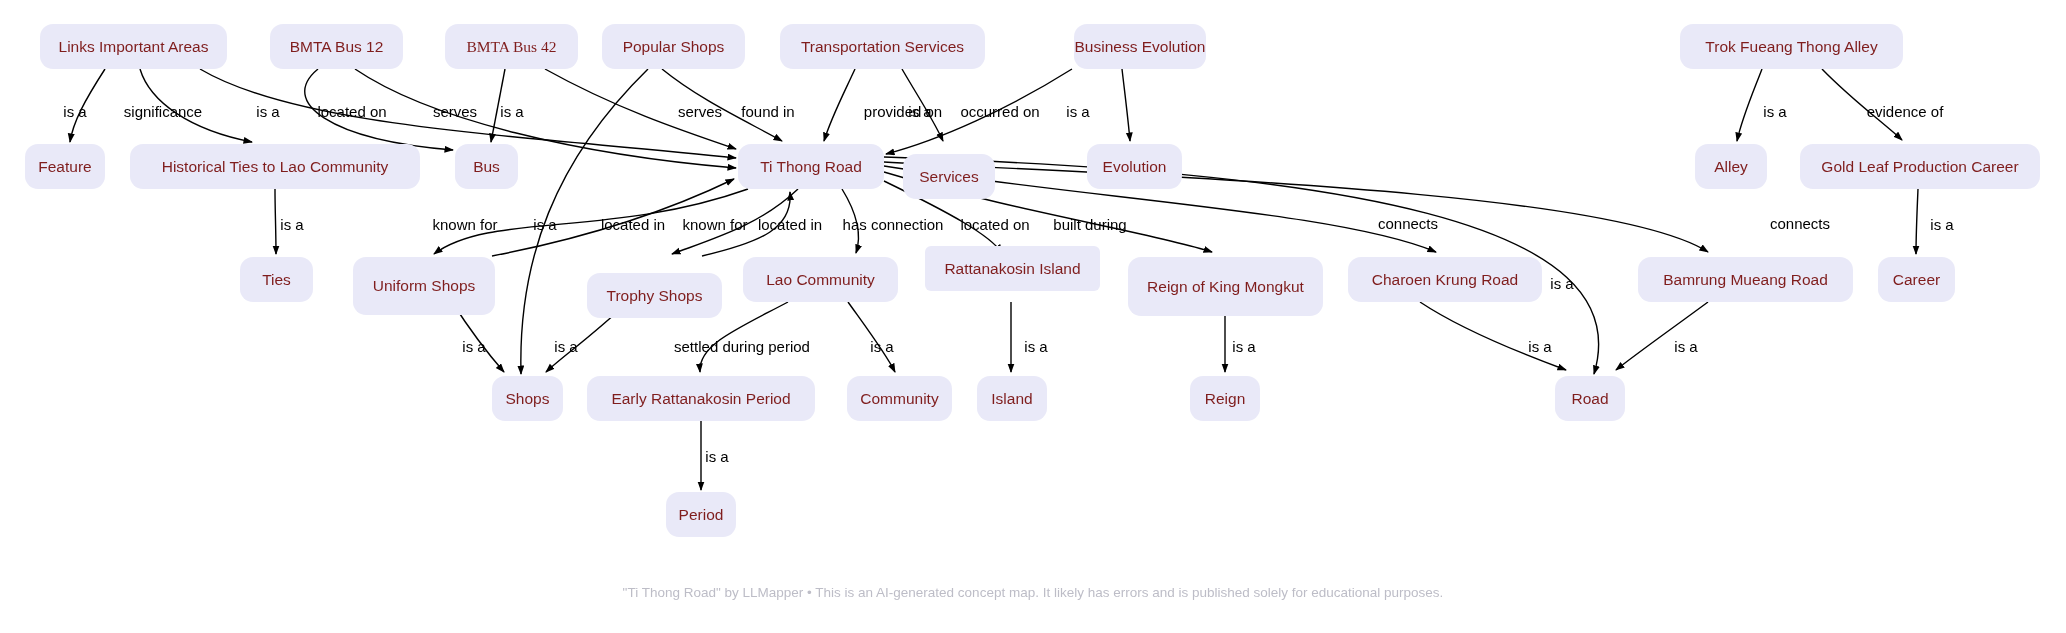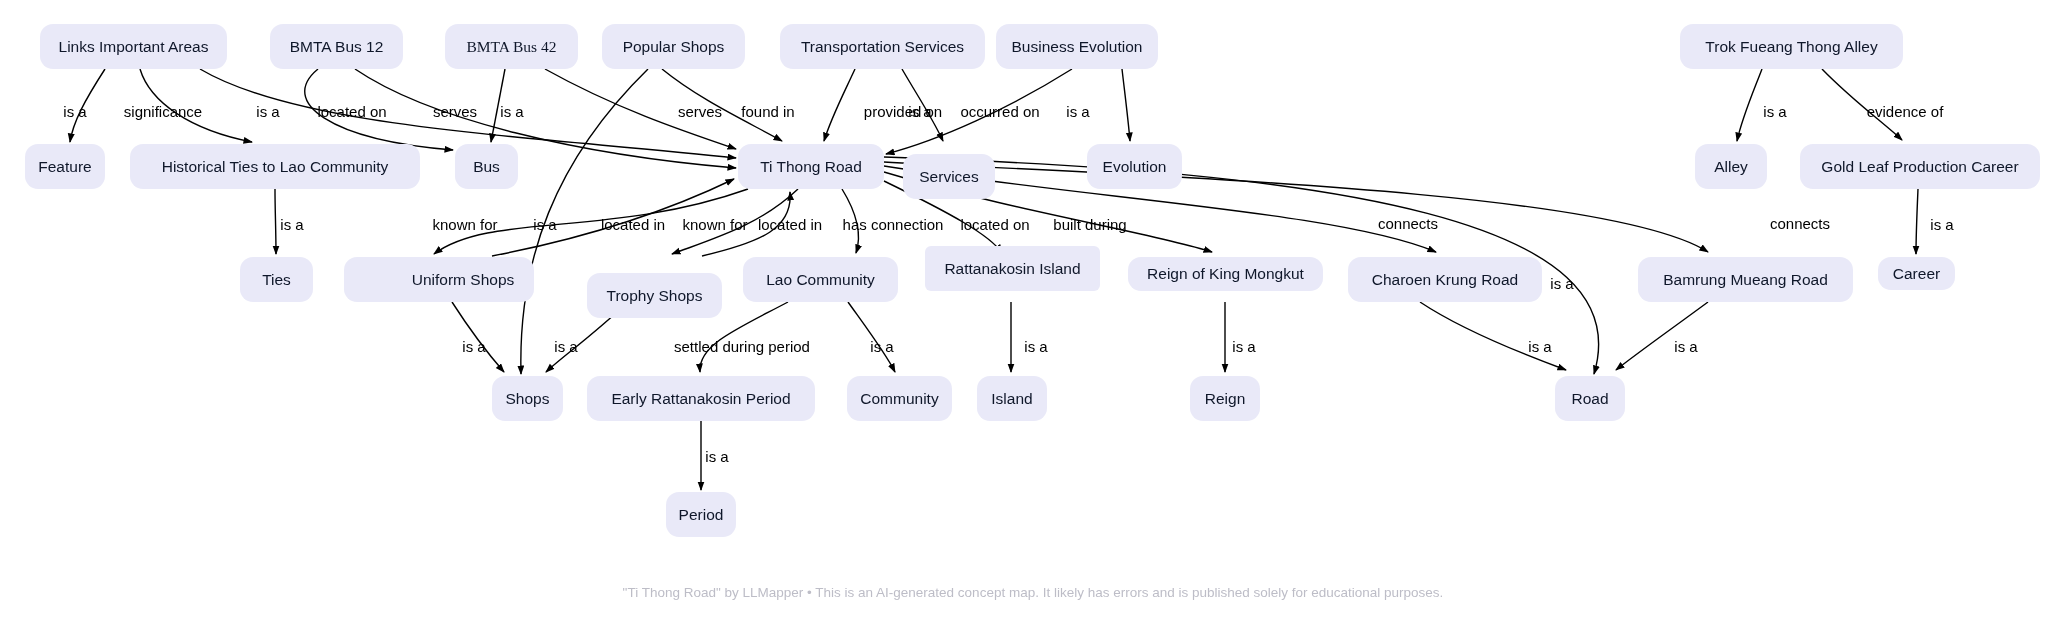--- a/index.html
+++ b/index.html
@@ -8,21 +8,21 @@
     background:#ffffff;
     font-family:"Liberation Sans", sans-serif;
   }
   #canvas{position:absolute;left:0;top:0;width:2066px;height:633px;}
   #edges-layer{position:absolute;left:0;top:0;}
   .node{
     position:absolute;
     background:#e9e9f8;
     border-radius:13px;
     display:flex;align-items:center;justify-content:center;
-    font-size:15.5px;color:#0f172a;
+    font-size:15.5px;color:#7f1d1d;
     white-space:nowrap;
     z-index:2;
     text-align:center;
   }
   .edge-label{
     position:absolute;
     transform:translate(-50%,-50%);
     font-size:15px;color:#000000;
     white-space:nowrap;
     z-index:3;
@@ -85,39 +85,39 @@
         <path d="M1708,302 C1670,330 1636,354 1616,370" class="edge" marker-end="url(#arw)"></path>
         <path d="M701,421 C701,444 701,468 701,490" class="edge" marker-end="url(#arw)"></path>
       </g>
   </svg>
   <div id="nodes-layer">
       <div class="node" style="left: 40px; top: 24px; width: 187px; height: 45px;">Links Important Areas</div>
       <div class="node" style="left: 270px; top: 24px; width: 133px; height: 45px;">BMTA Bus 12</div>
       <div class="node" style="left: 445px; top: 24px; width: 133px; height: 45px; font-family: Liberation Serif, serif;">BMTA Bus 42</div>
       <div class="node" style="left: 602px; top: 24px; width: 143px; height: 45px;">Popular Shops</div>
       <div class="node" style="left: 780px; top: 24px; width: 205px; height: 45px;">Transportation Services</div>
-      <div class="node" style="left: 996px; top: 24px; width: 162px; height: 45px;">Business Evolution</div>
+      <div class="node" style="left: 1074px; top: 24px; width: 132px; height: 45px;">Business Evolution</div>
       <div class="node" style="left: 1680px; top: 24px; width: 223px; height: 45px;">Trok Fueang Thong Alley</div>
       <div class="node" style="left: 25px; top: 144px; width: 80px; height: 45px;">Feature</div>
       <div class="node" style="left: 130px; top: 144px; width: 290px; height: 45px;">Historical Ties to Lao Community</div>
       <div class="node" style="left: 455px; top: 144px; width: 63px; height: 45px;">Bus</div>
       <div class="node" style="left: 738px; top: 144px; width: 146px; height: 45px;">Ti Thong Road</div>
       <div class="node" style="left: 903px; top: 154px; width: 92px; height: 45px;">Services</div>
       <div class="node" style="left: 1087px; top: 144px; width: 95px; height: 45px;">Evolution</div>
       <div class="node" style="left: 1695px; top: 144px; width: 72px; height: 45px;">Alley</div>
       <div class="node" style="left: 1800px; top: 144px; width: 240px; height: 45px;">Gold Leaf Production Career</div>
       <div class="node" style="left: 240px; top: 257px; width: 73px; height: 45px;">Ties</div>
-      <div class="node" style="left: 344px; top: 257px; width: 142px; height: 45px; padding-left: 48px;">Uniform Shops</div>
+      <div class="node" style="left: 353px; top: 257px; width: 142px; height: 58px;">Uniform Shops</div>
       <div class="node" style="left: 587px; top: 257px; width: 135px; height: 45px; margin-top: 16px;">Trophy Shops</div>
       <div class="node" style="left: 743px; top: 257px; width: 155px; height: 45px;">Lao Community</div>
       <div class="node" style="left: 925px; top: 246px; width: 175px; height: 45px; border-radius: 6px;">Rattanakosin Island</div>
-      <div class="node" style="left: 1128px; top: 257px; width: 195px; height: 34px;">Reign of King Mongkut</div>
+      <div class="node" style="left: 1128px; top: 257px; width: 195px; height: 59px;">Reign of King Mongkut</div>
       <div class="node" style="left: 1348px; top: 257px; width: 194px; height: 45px;">Charoen Krung Road</div>
       <div class="node" style="left: 1638px; top: 257px; width: 215px; height: 45px;">Bamrung Mueang Road</div>
-      <div class="node" style="left: 1878px; top: 257px; width: 77px; height: 33px;">Career</div>
+      <div class="node" style="left: 1878px; top: 257px; width: 77px; height: 45px;">Career</div>
       <div class="node" style="left: 492px; top: 376px; width: 71px; height: 45px;">Shops</div>
       <div class="node" style="left: 587px; top: 376px; width: 228px; height: 45px;">Early Rattanakosin Period</div>
       <div class="node" style="left: 847px; top: 376px; width: 105px; height: 45px;">Community</div>
       <div class="node" style="left: 977px; top: 376px; width: 70px; height: 45px;">Island</div>
       <div class="node" style="left: 1190px; top: 376px; width: 70px; height: 45px;">Reign</div>
       <div class="node" style="left: 1555px; top: 376px; width: 70px; height: 45px;">Road</div>
       <div class="node" style="left: 666px; top: 492px; width: 70px; height: 45px;">Period</div>
     </div>
   <div id="labels-layer">
       <div class="edge-label" style="left: 75px; top: 111px;">is a</div>

